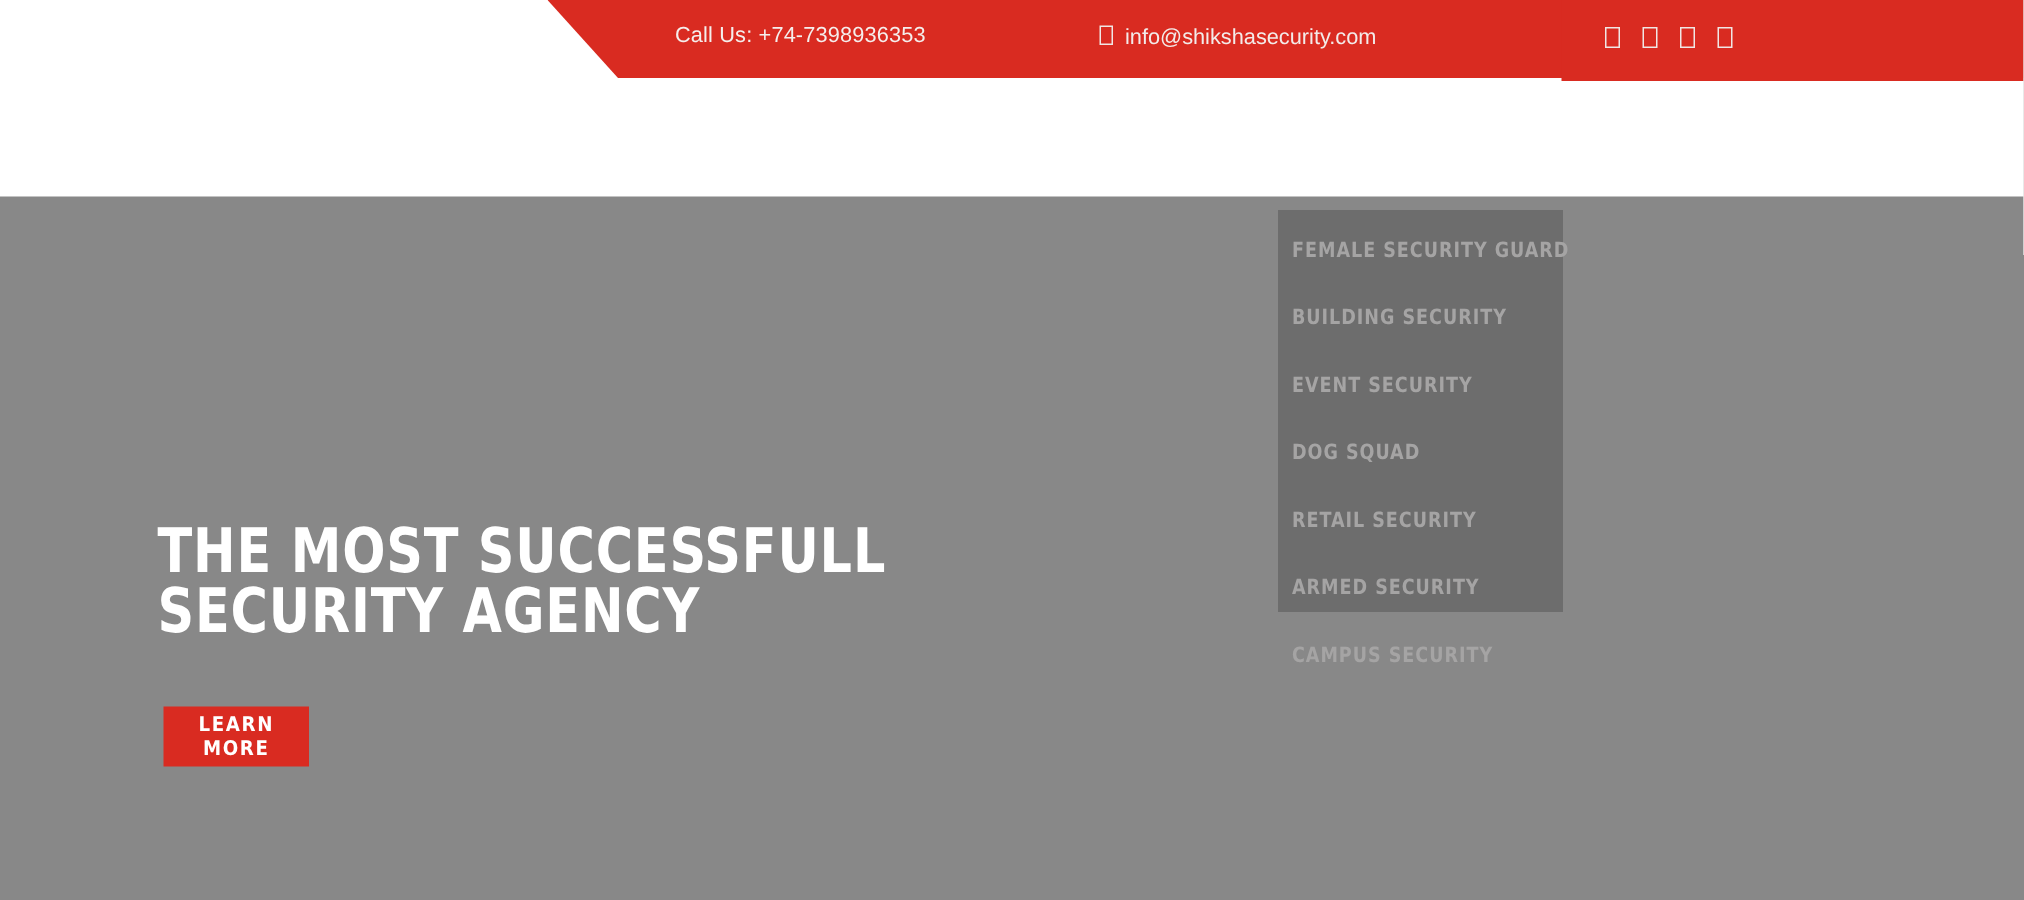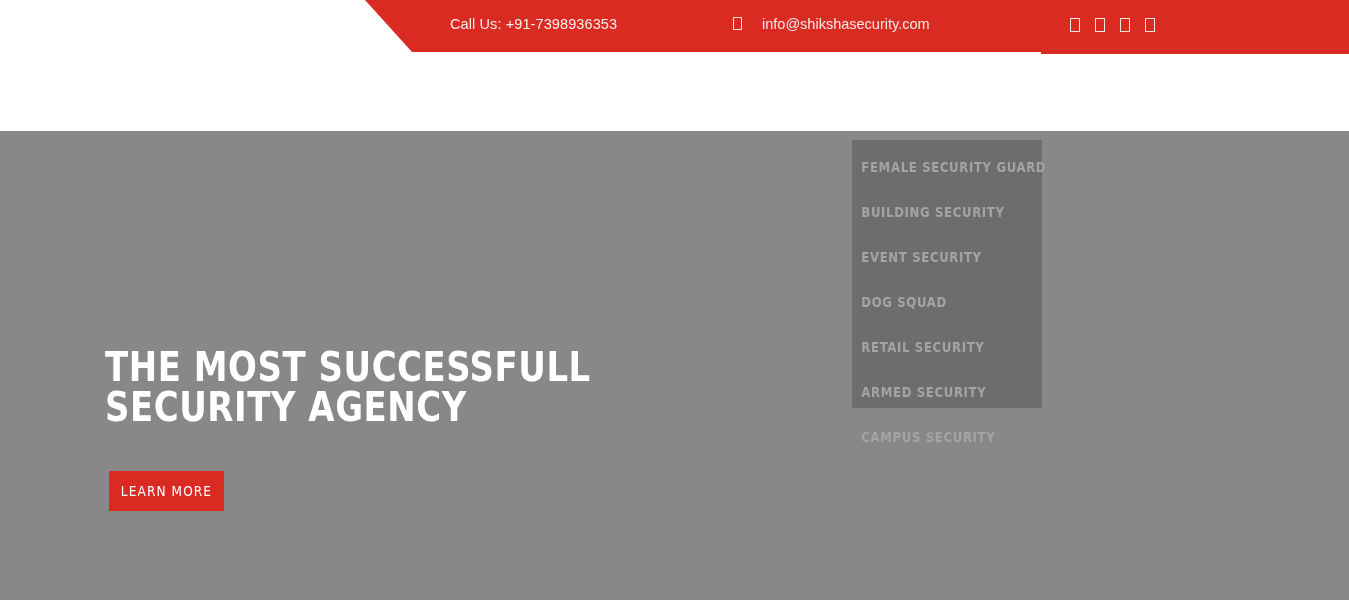--- a/index.html
+++ b/index.html
@@ -63,21 +63,21 @@
 
   .email-wrap {
     position: absolute;
     left: 733px;
     top: 16px;
     font-size: 14.5px;
     color: #f3ebe9;
     white-space: nowrap;
     display: flex;
     align-items: baseline;
-    gap: 20px;
+    gap: 8px;
   }
   .tofu {
     display: inline-block;
     width: 9px;
     height: 13px;
     border: 1px solid #f0e7e5;
     position: relative;
     top: 1px;
   }
 
@@ -167,28 +167,28 @@
     line-height: 40px;
     letter-spacing: 0.6px;
     transform: scaleX(0.92);
     transform-origin: left top;
   }
 
   .learn-more {
     position: absolute;
     left: 109px;
     top: 340px;
-    width: 115px;
+    width: 97px;
     height: 40px;
     background: #d92b21;
     border: none;
     color: #ffffff;
     font-family: "DejaVu Sans Condensed", "Liberation Sans Narrow", "Liberation Sans", sans-serif;
     font-size: 13.5px;
-    font-weight: normal;
+    font-weight: bold;
     letter-spacing: 1.1px;
     cursor: pointer;
     display: flex;
     align-items: center;
     justify-content: center;
   }
 
   
   .dropdown {
     position: absolute;
@@ -218,21 +218,21 @@
 </head>
 <body>
 
 <div id="page">
 
   <div class="topbar">
     <div class="topbar-shape"></div>
     <div class="topbar-shape2"></div>
 
     <div class="topbar-inner">
-      <div class="call-us">Call Us: +91-7398936353</div>
+      <div class="call-us">Call Us: +74-7398936353</div>
 
       <div class="email-wrap">
         <span class="tofu"></span>
         <span>info@shikshasecurity.com</span>
       </div>
 
       <div class="social">
         <span class="tofu"></span>
         <span class="tofu"></span>
         <span class="tofu"></span>

